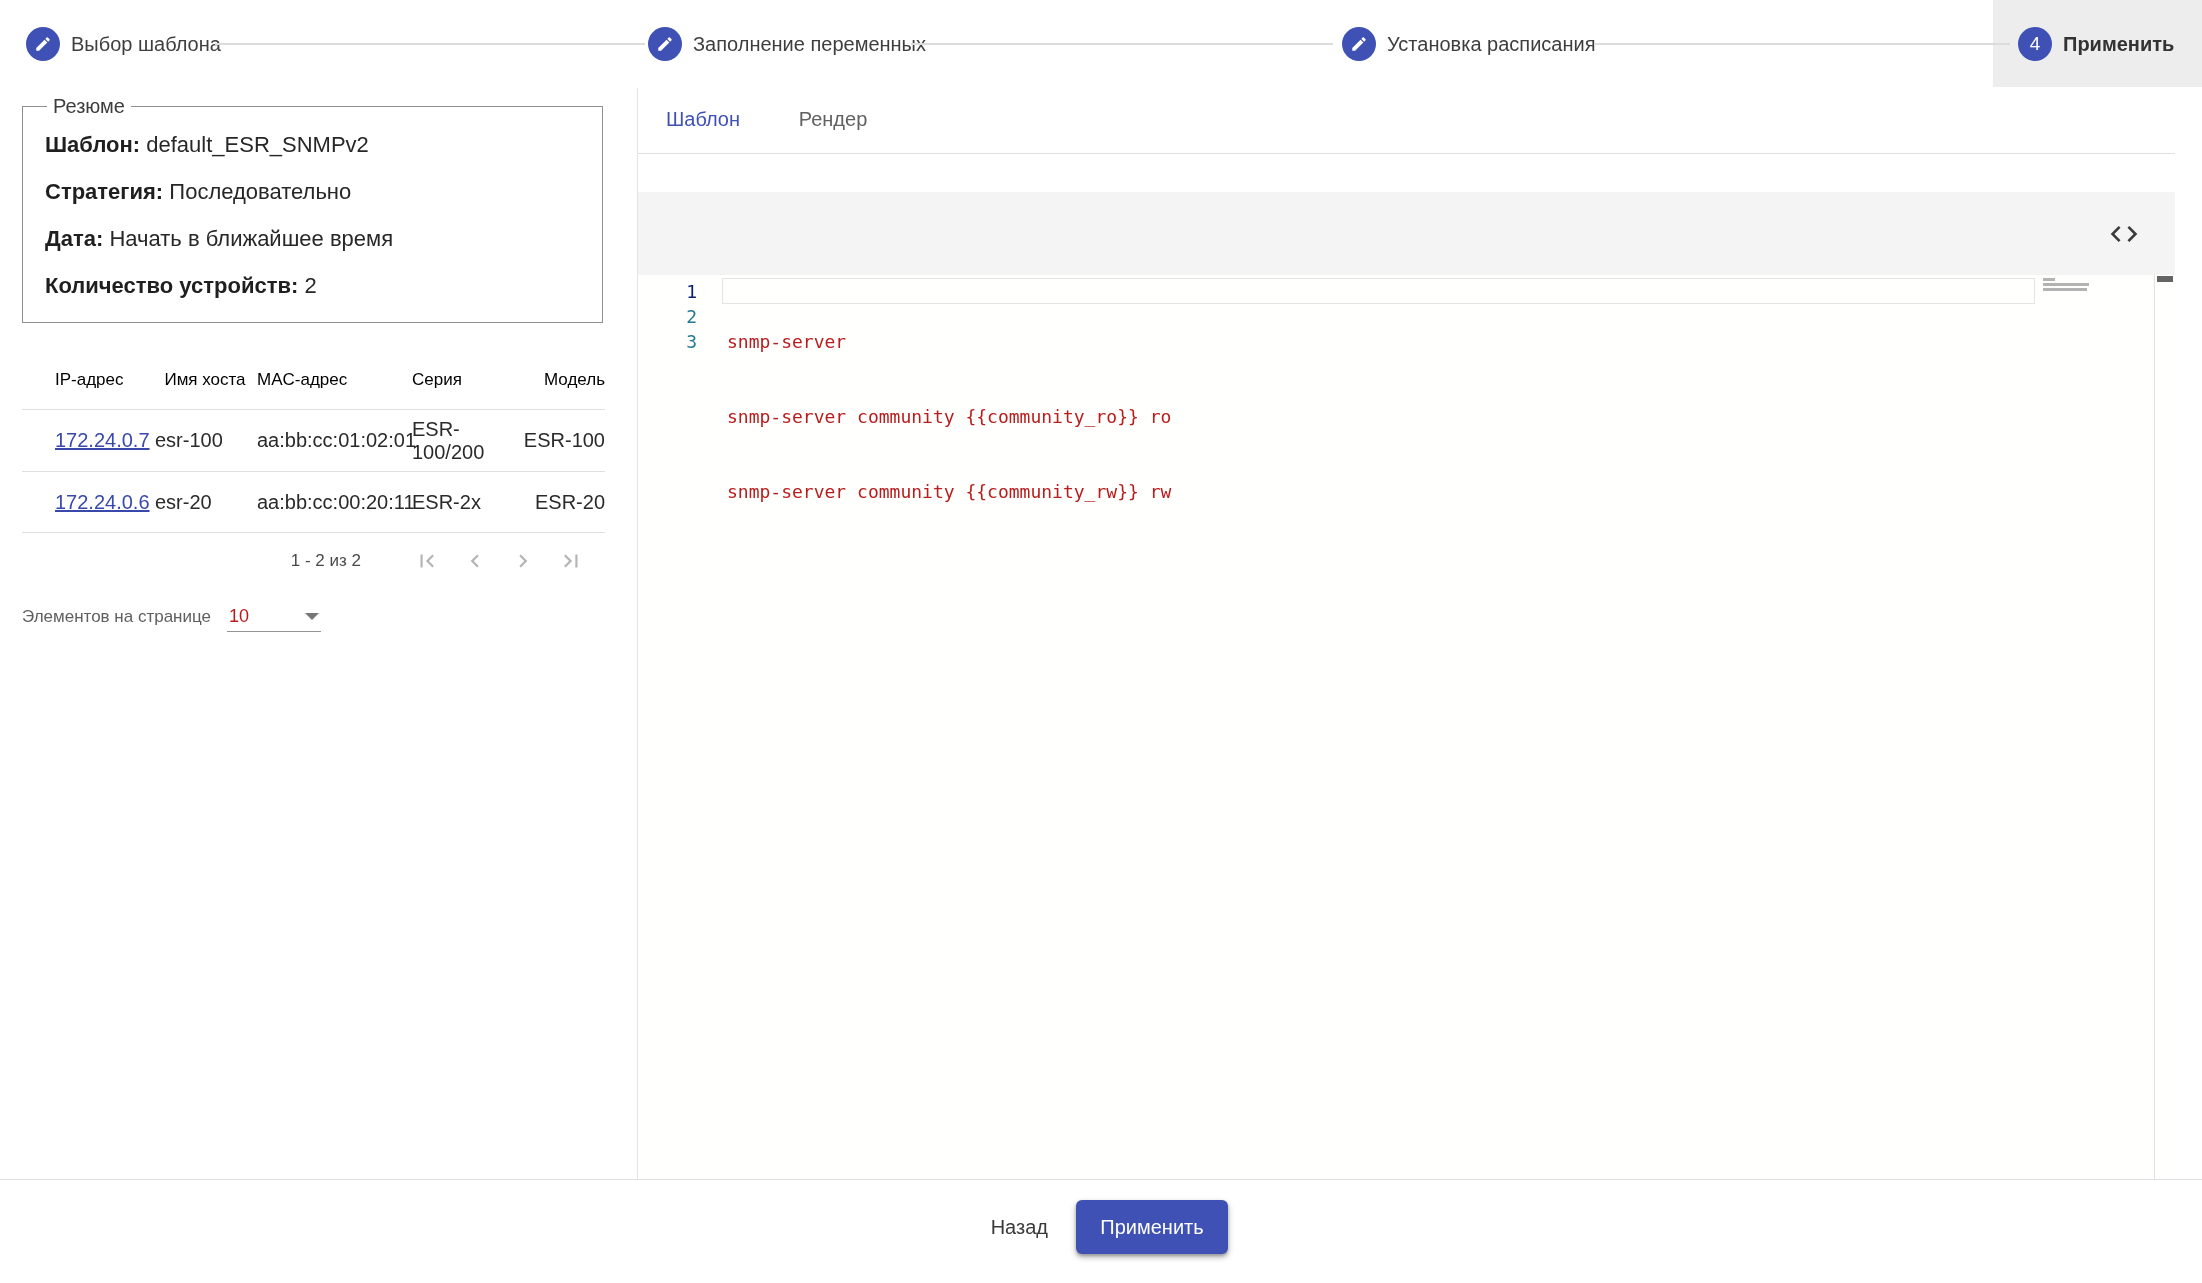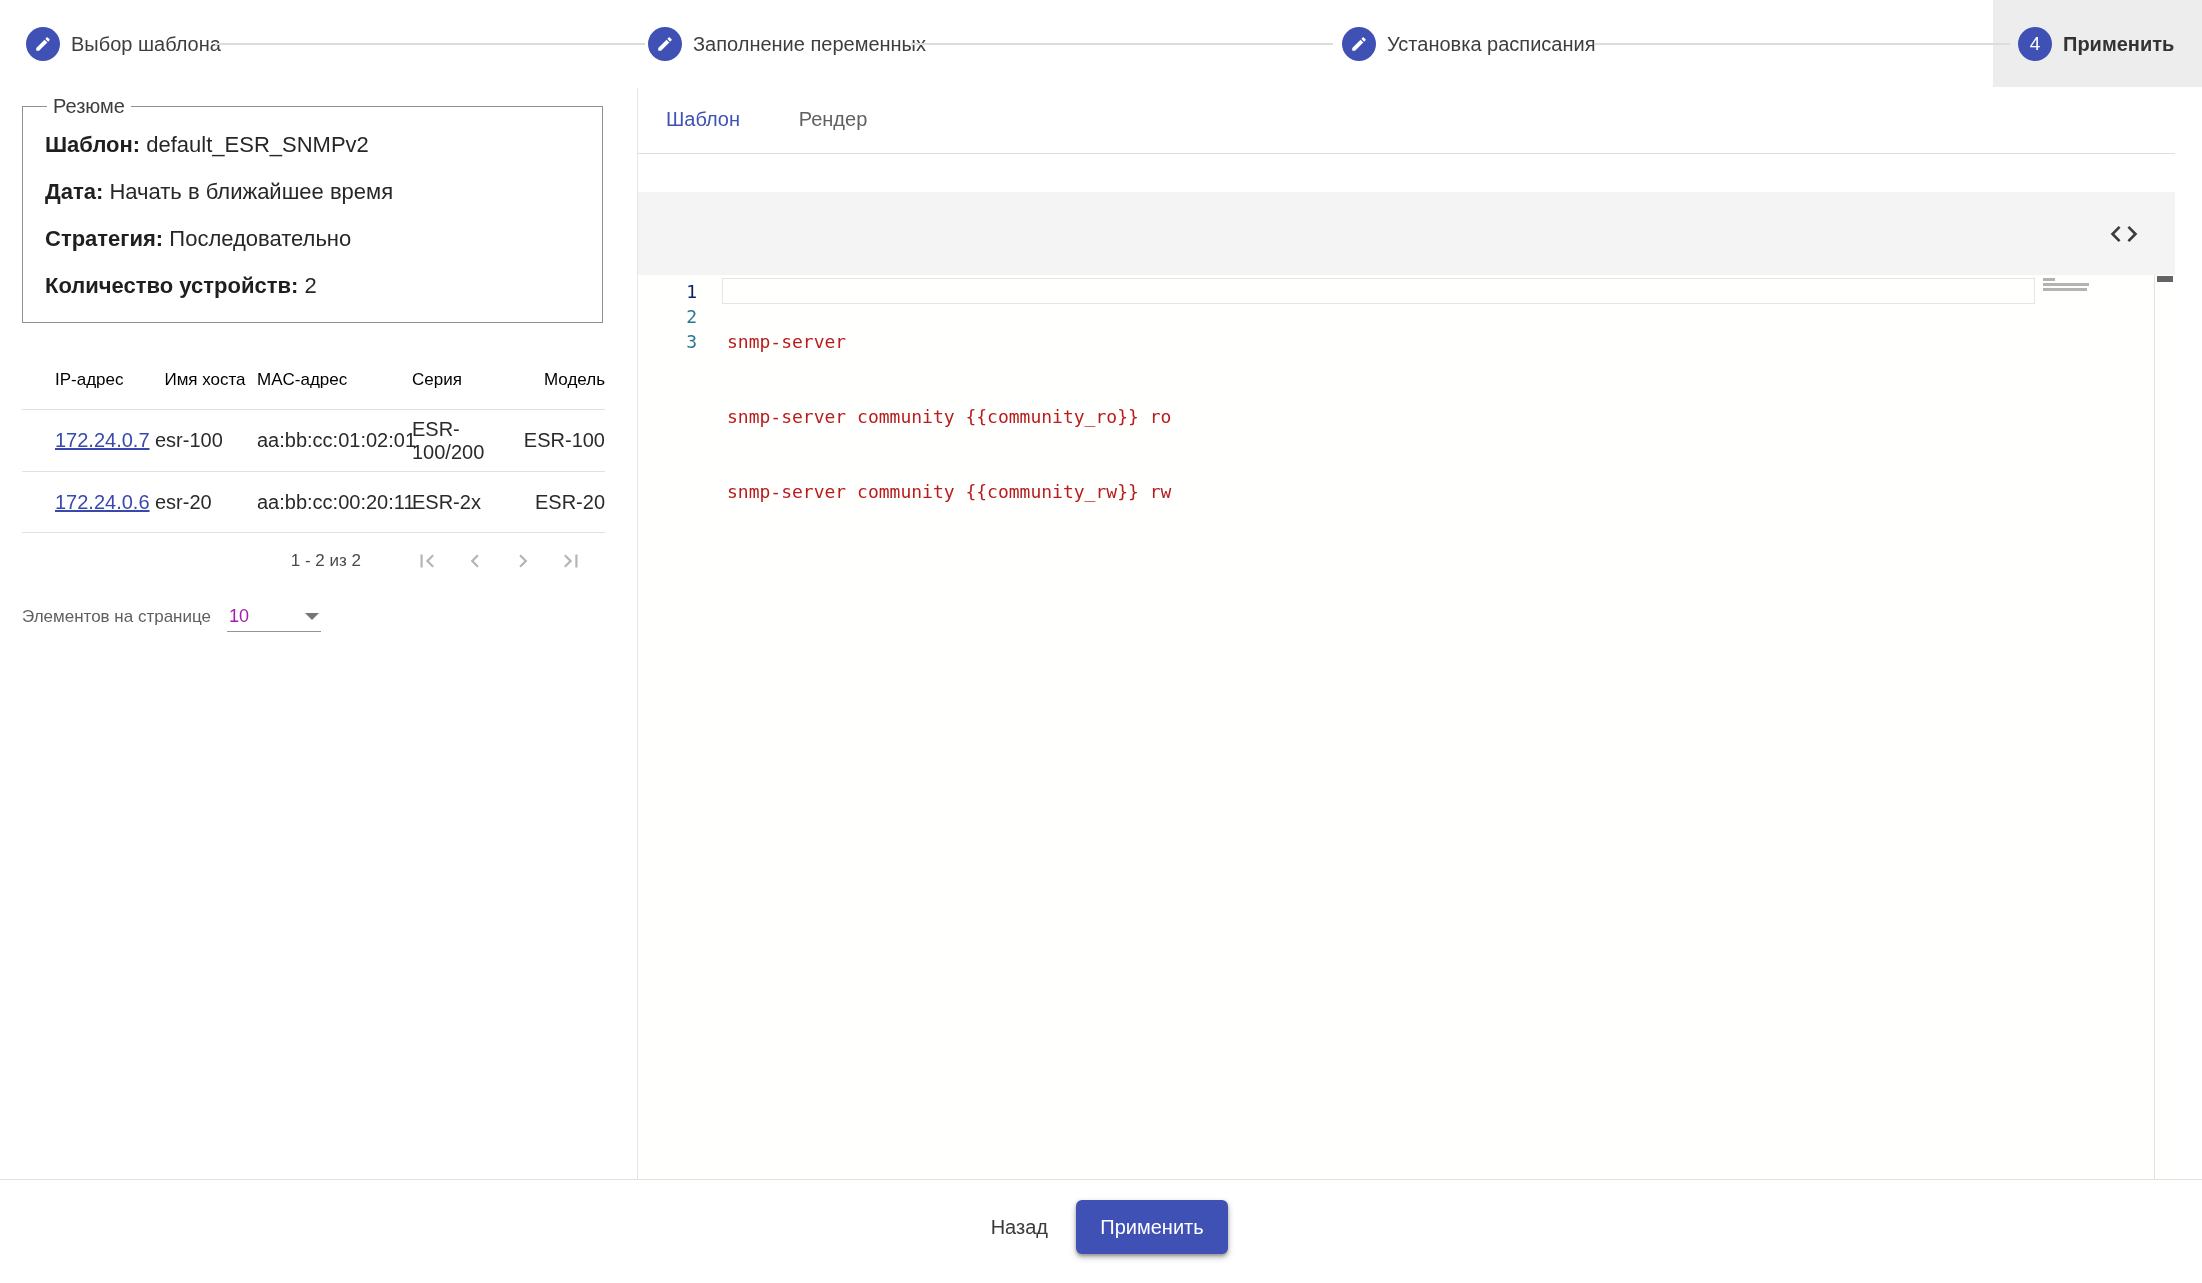--- a/index.html
+++ b/index.html
@@ -55,21 +55,21 @@
   .pg-row-nav { display:flex; align-items:center; justify-content:flex-end; height:56px; padding-right:10px; }
   .pg-range { font-size:17px; color:#4a4a4a; margin-right:42px; }
   .pg-btn { width:48px; height:48px; border:none; background:transparent; display:flex; align-items:center; justify-content:center; }
   .pg-btn svg { width:26px; height:26px; fill:#b4b4b4; }
   .pg-row-size { display:flex; align-items:center; justify-content:flex-start; height:48px; padding-right:18px; margin-top:4px; }
   .pg-size-label { font-size:17px; color:#5f5f5f; margin-right:16px; }
   .pg-select {
     width:94px; height:30px; border-bottom:1px solid #949494; display:flex;
     align-items:center; justify-content:space-between; cursor:pointer;
   }
-  .pg-select-value { font-size:18px; color:#a21caf; padding-left:2px; }
+  .pg-select-value { font-size:18px; color:#b91c1c; padding-left:2px; }
   .pg-caret { width:0; height:0; border-left:7px solid transparent; border-right:7px solid transparent; border-top:7px solid #757575; margin-right:2px; }
 
   
   .tabbar { position:absolute; left:638px; top:86px; width:1537px; height:68px; border-bottom:1px solid #dfdfdf; display:flex; }
   .tab { width:130px; height:67px; display:flex; align-items:center; justify-content:center; font-size:20px; font-weight:500; color:#616161; cursor:pointer; }
   .tab.active { color:#3f51b5; }
   .ink-bar { position:absolute; left:0; top:149px; width:130px; height:4px; background:#3f51b5; }
 
   .editor { position:absolute; left:638px; top:192px; width:1537px; height:987px; }
   .editor-toolbar { position:absolute; left:0; top:0; width:1537px; height:83px; background:#f4f4f4; }
@@ -150,26 +150,26 @@
 
   <div class="v-divider"></div>
 
   <fieldset class="summary-fieldset">
     <legend>Резюме</legend>
     <div class="summary-line">
       <b>Шаблон:</b>
       <span>default_ESR_SNMPv2</span>
     </div>
     <div class="summary-line">
+      <b>Стратегия:</b>
+      <span>Последовательно</span>
+    </div>
+    <div class="summary-line">
       <b>Дата:</b>
       <span>Начать в ближайшее время</span>
-    </div>
-    <div class="summary-line">
-      <b>Стратегия:</b>
-      <span>Последовательно</span>
     </div>
     <div class="summary-line">
       <b>Количество устройств:</b>
       <span>2</span>
     </div>
   </fieldset>
 
   <div class="device-table">
     <div class="t-row t-head">
       <div class="c1">IP-адрес</div>

